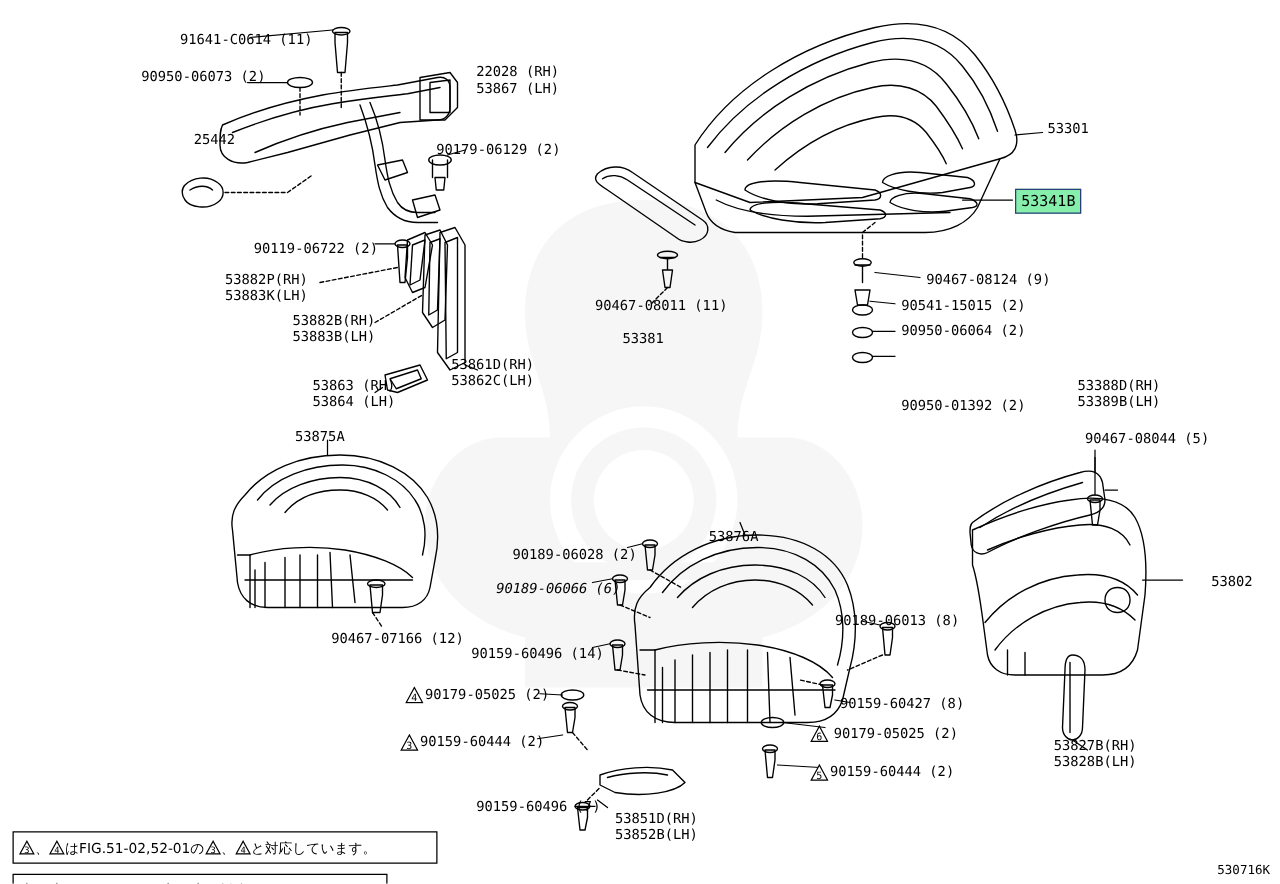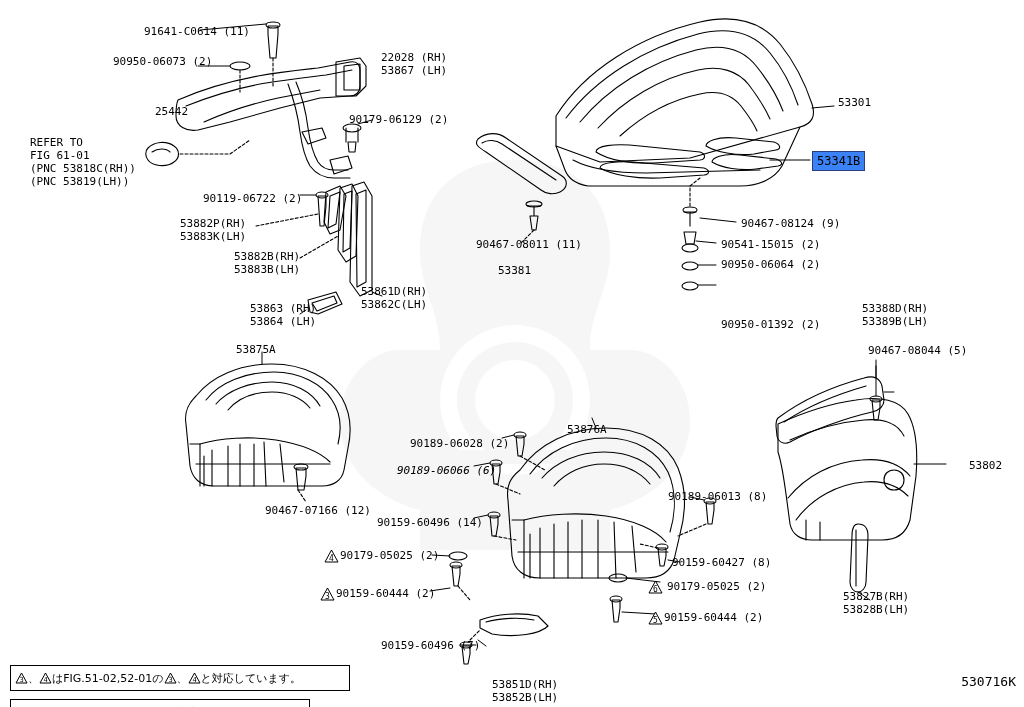--- a/index.html
+++ b/index.html
@@ -21,21 +21,21 @@
     font-family: "DejaVu Sans Mono", monospace;
     font-size: 11px;
     line-height: 13px;
     white-space: pre;
     color: #000000;
     letter-spacing: 0px;
   }
   .lbl.jp { font-family: "DejaVu Sans", sans-serif; font-size: 11px; }
   .hl {
     position: absolute;
-    background: #3b82f6;
+    background: #86efac;
     border: 1px solid #2b3f7a;
     color: #000;
     font-family: "DejaVu Sans Mono", monospace;
     font-size: 12px;
     line-height: 16px;
     padding: 1px 4px;
     white-space: pre;
   }
   .note-box {
     position: absolute;
@@ -58,23 +58,23 @@
   svg.layer {
     position: absolute;
     left: 0; top: 0;
     width: 1024px;
     height: 707px;
     pointer-events: none;
   }
   .code {
     position: absolute;
     right: 8px;
-    bottom: 18px;
+    bottom: 5px;
     font-family: "DejaVu Sans Mono", monospace;
-    font-size: 13px;
+    font-size: 10px;
   }
   .tri {
     display: inline-block;
     position: relative;
     width: 13px;
     height: 12px;
     vertical-align: middle;
   }
   .tri svg { position: absolute; left: 0; top: 0; }
 </style>
@@ -289,24 +289,20 @@
 
     </g>
   </svg>
 
   <div class="lbl" style="left:144px; top:25px;">91641-C0614 (11)</div>
   <div class="lbl" style="left:113px; top:55px;">90950-06073 (2)</div>
   <div class="lbl" style="left:381px; top:51px;">22028 (RH)
 53867 (LH)</div>
   <div class="lbl" style="left:155px; top:105px;">25442</div>
   <div class="lbl" style="left:349px; top:113px;text-align:center;">90179-06129 (2)</div>
-  <div class="lbl" style="left:30px; top:136px;">REFER TO
-FIG 61-01
-(PNC 53818C(RH))
-(PNC 53819(LH))</div>
   <div class="lbl" style="left:203px; top:192px;">90119-06722 (2)</div>
   <div class="lbl" style="left:180px; top:217px;">53882P(RH)
 53883K(LH)</div>
   <div class="lbl" style="left:234px; top:250px;">53882B(RH)
 53883B(LH)</div>
   <div class="lbl" style="left:361px; top:285px;">53861D(RH)
 53862C(LH)</div>
   <div class="lbl" style="left:250px; top:302px;">53863 (RH)
 53864 (LH)</div>
   <div class="lbl" style="left:236px; top:343px;">53875A</div>
@@ -328,21 +324,21 @@
   <div class="lbl" style="left:397px; top:464px;font-style:italic;">90189-06066 (6)</div>
   <div class="lbl" style="left:668px; top:490px;">90189-06013 (8)</div>
   <div class="lbl" style="left:377px; top:516px;">90159-60496 (14)</div>
   <div class="lbl" style="left:265px; top:504px;">90467-07166 (12)</div>
   <div class="lbl" style="left:672px; top:556px;">90159-60427 (8)</div>
   <div class="lbl" style="left:340px; top:549px;">90179-05025 (2)</div>
   <div class="lbl" style="left:336px; top:587px;">90159-60444 (2)</div>
   <div class="lbl" style="left:667px; top:580px;">90179-05025 (2)</div>
   <div class="lbl" style="left:664px; top:611px;">90159-60444 (2)</div>
   <div class="lbl" style="left:381px; top:639px;">90159-60496 (7)</div>
-  <div class="lbl" style="left:492px; top:648px;margin-top:30px;">53851D(RH)
+  <div class="lbl" style="left:492px; top:648px;">53851D(RH)
 53852B(LH)</div>
 
   <div class="hl" style="left:812px; top:151px;">53341B</div>
 
   <div style="position:absolute; left:324px; top:548px;">
     <svg width="15" height="14" viewBox="0 0 15 14" xmlns="http://www.w3.org/2000/svg">
       <polygon points="7.5,1 14,13 1,13" fill="#ffffff" stroke="#000000" stroke-width="1"></polygon>
       <text x="7.5" y="12" font-size="8" text-anchor="middle" font-family="DejaVu Sans Mono, monospace">4</text>
     </svg>
   </div>

